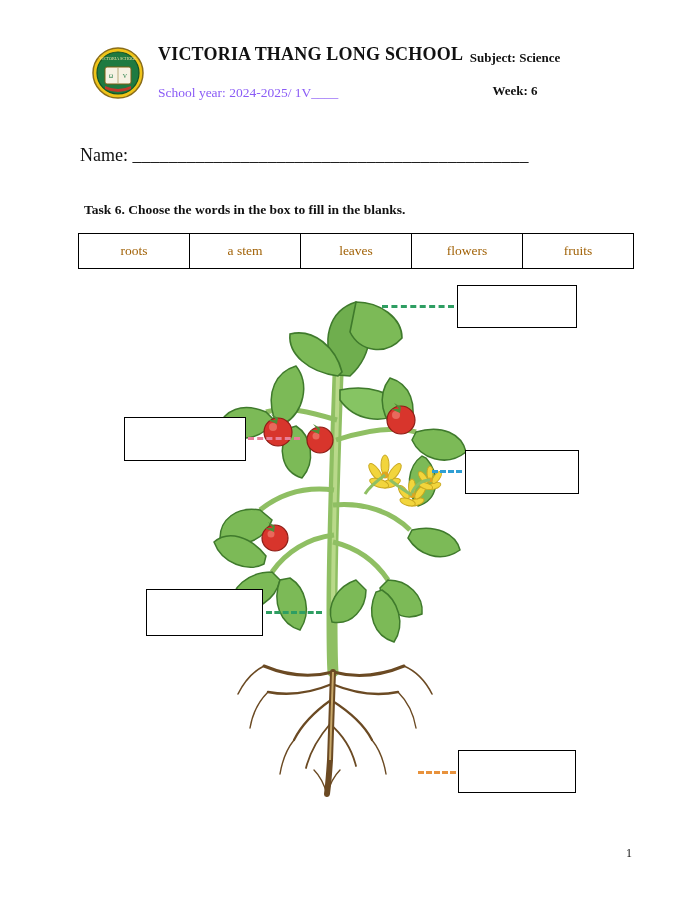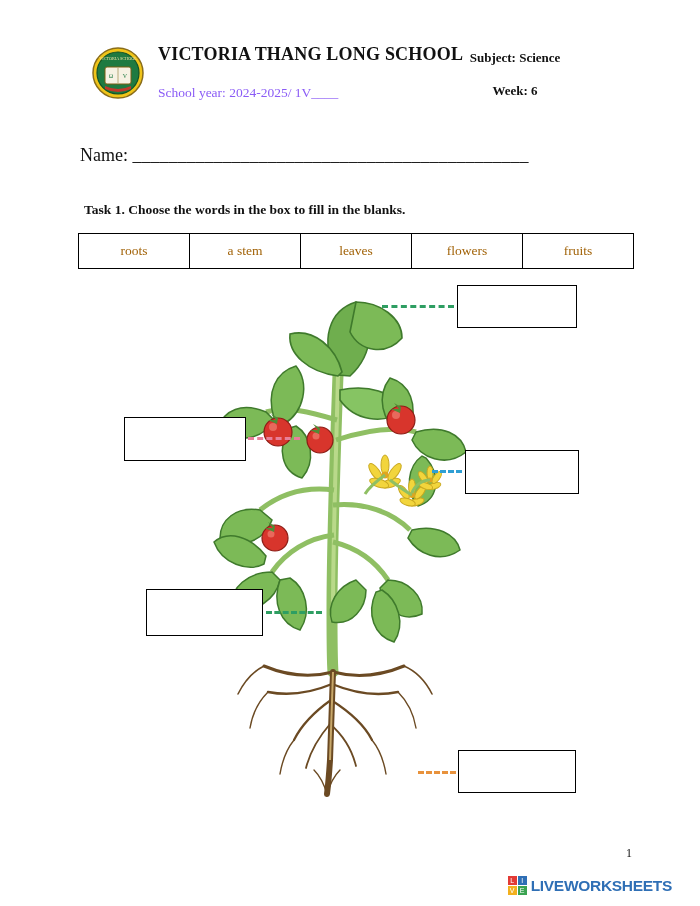--- a/index.html
+++ b/index.html
@@ -217,21 +217,21 @@
       <div>Subject: Science</div>
       <div>Week: 6</div>
     </div>
   </div>
 
   <div class="field-line name-line">
     <span>Name: </span><span class="dots">____________________________________________</span>
   </div>
 
 
-  <div class="task">Task 1.  Choose the words in the box to fill in the blanks.</div>
+  <div class="task">Task 6.  Choose the words in the box to fill in the blanks.</div>
 
   <table class="wordbank">
     <tbody>
         <tr>
       <td>roots</td>
       <td>a stem</td>
       <td>leaves</td>
       <td>flowers</td>
       <td>fruits</td>
     </tr>
@@ -369,23 +369,14 @@
 
     <div class="answer-box box-top"></div>
     <div class="answer-box box-left1"></div>
     <div class="answer-box box-right"></div>
     <div class="answer-box box-left2"></div>
     <div class="answer-box box-bottom"></div>
   </div>
 
   <div class="page-number">1</div>
 
-  <div class="lw-logo">
-    <div class="lw-squares">
-      <span style="background:#e23a35">L</span>
-      <span style="background:#2f6fb5">I</span>
-      <span style="background:#f2b01e">V</span>
-      <span style="background:#3aa351">E</span>
-    </div>
-    <div class="lw-text">LIVEWORKSHEETS</div>
-  </div>
 
 </div>
 
 </body></html>

